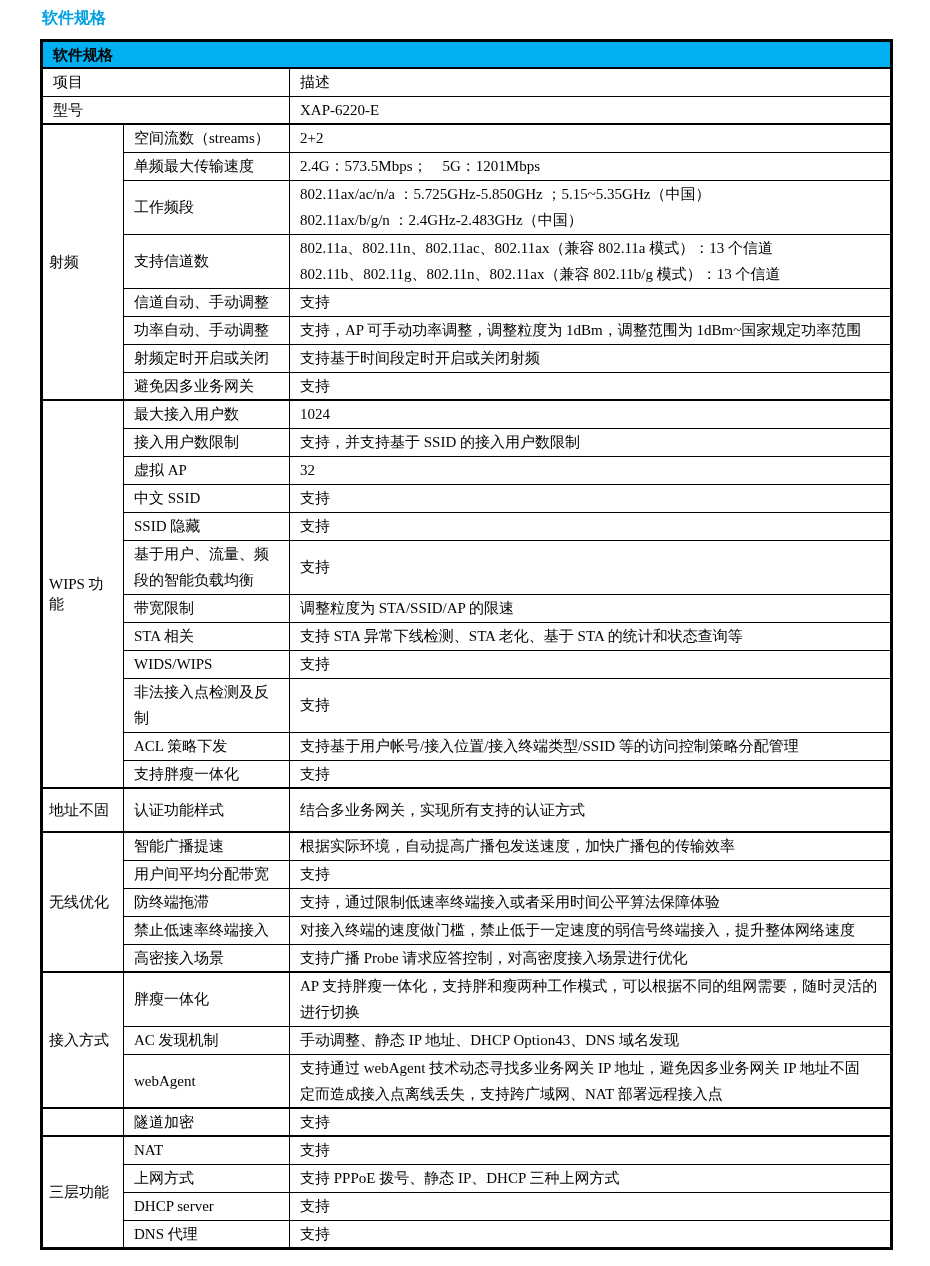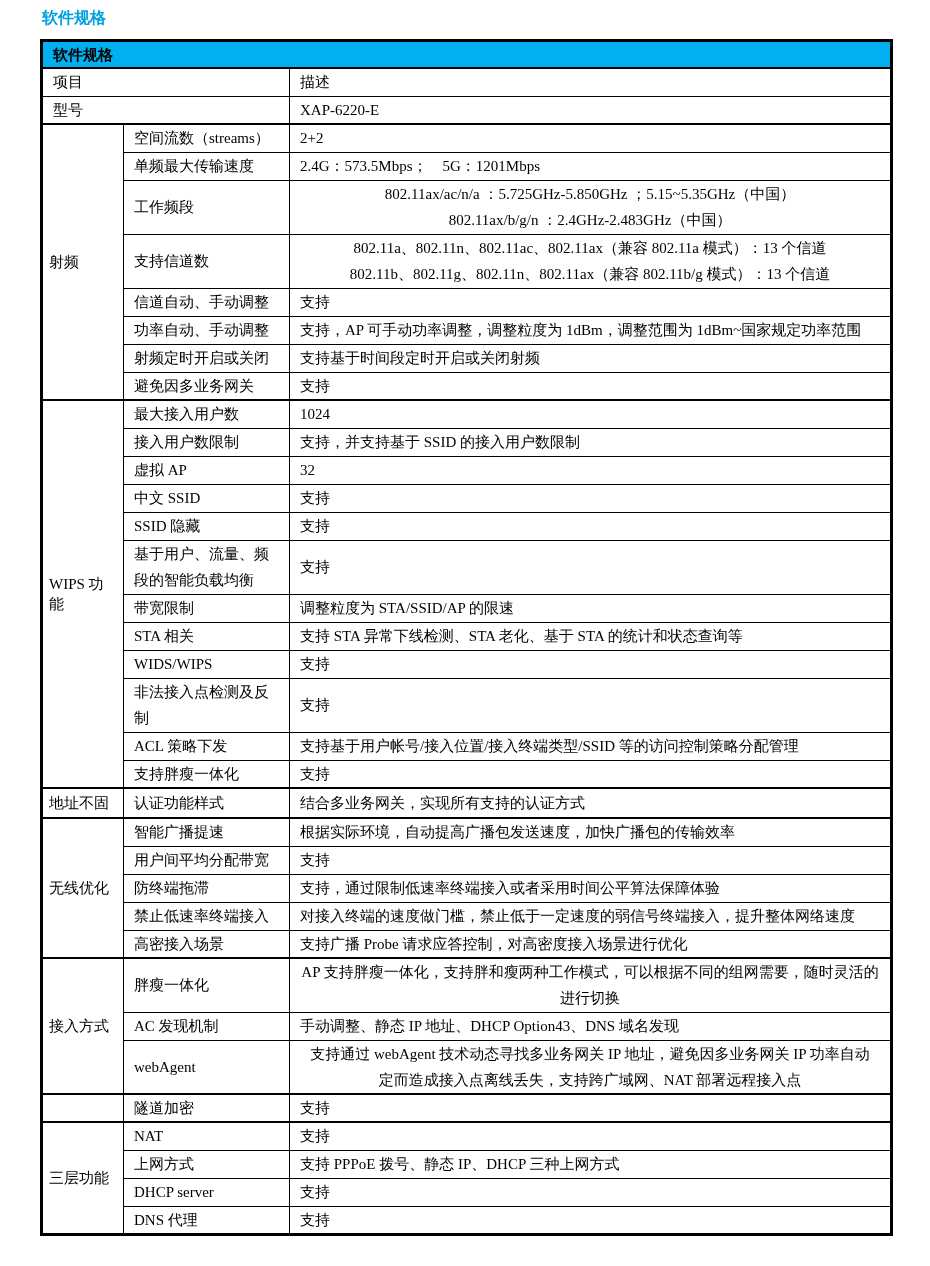--- a/index.html
+++ b/index.html
@@ -31,22 +31,22 @@
   tr.band td{
     background:var(--band-color);
     font-family:"Liberation Sans","DejaVu Sans",sans-serif;
     font-weight:bold;font-size:15px;height:25px;
     border-bottom:2px solid var(--border-color);
   }
   tr.group-start td{border-top:2px solid var(--border-color);}
   tr.r-s{height:28px;}
   tr.r-d{height:54px;}
   tr.r-d td{line-height:26px;}
-  td.group-cell{padding:4px 6px;}
-  .desc-line{line-height:26px;text-align:center;}
+  td.group-cell{padding:11px 6px;}
+  .desc-line{line-height:26px;}
 </style>
 </head>
 <body>
 
 <div class="page">
   <h1 class="doc-title">软件规格</h1>
   <table class="spec-table">
     <colgroup>
       <col style="width:82px">
       <col style="width:166px">
@@ -186,21 +186,21 @@
             <div class="desc-line">进行切换</div>
           </td>
         </tr>
         <tr class="r-s">
           <td class="item-cell">AC 发现机制</td>
           <td class="desc-cell">手动调整、静态 IP 地址、DHCP Option43、DNS 域名发现</td>
         </tr>
         <tr class="r-d">
           <td class="item-cell">webAgent</td>
           <td class="desc-cell">
-            <div class="desc-line">支持通过 webAgent 技术动态寻找多业务网关 IP 地址，避免因多业务网关 IP 功率自动</div>
+            <div class="desc-line">支持通过 webAgent 技术动态寻找多业务网关 IP 地址，避免因多业务网关 IP 地址不固</div>
             <div class="desc-line">定而造成接入点离线丢失，支持跨广域网、NAT 部署远程接入点</div>
           </td>
         </tr>
         <tr class="r-s group-start">
           <td class="group-cell" rowspan="1"></td>
           <td class="item-cell">隧道加密</td>
           <td class="desc-cell">支持</td>
         </tr>
         <tr class="r-s group-start">
           <td class="group-cell" rowspan="4">三层功能</td>

